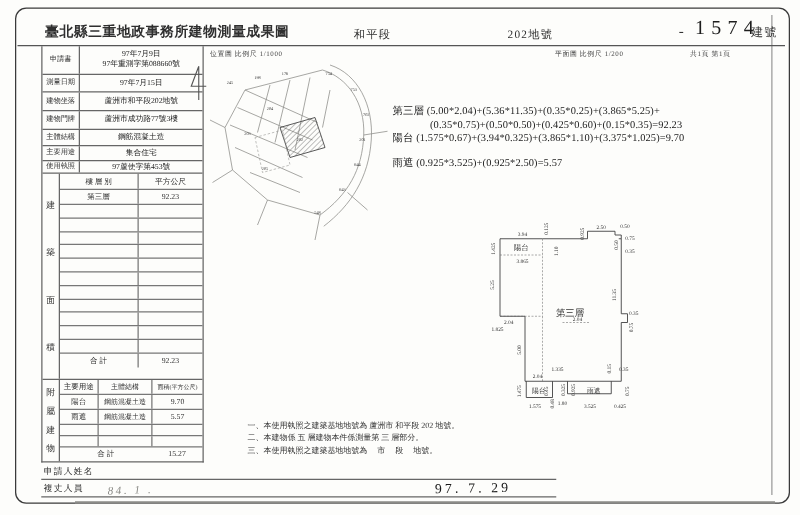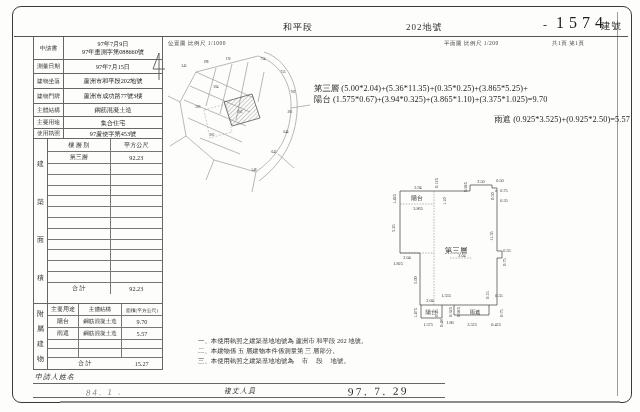--- a/index.html
+++ b/index.html
@@ -42,26 +42,26 @@
   .trow { display:flex; border-bottom:0.8px solid #777; }
   .trow:last-child { border-bottom:none; }
   .c1 { flex:1.2; font-size:6px; text-align:center; border-right:0.8px solid #777;
         display:flex; align-items:center; justify-content:center; }
   .c2 { flex:1; font-size:6.2px; text-align:center; display:flex; align-items:center; justify-content:center; }
   .a3 .c1 { flex:0.75; } .a3 .cm { flex:1.05; border-right:0.8px solid #777; font-size:5.6px;
         display:flex;align-items:center;justify-content:center;} .a3 .c2 { flex:1; }
   .erow { height:10.8px; }
 
   .sig-row { left:33px; width:412px; border-bottom:0.9px solid #666; font-size:7px; letter-spacing:1px;
-             color:#2c2c2c; padding:3px 0 1px 2px;font-style:italic; }
+             color:#2c2c2c; padding:3px 0 1px 2px; }
 
   
   .formulas { left:314px; top:83px; width:316px; font-size:8.3px; line-height:11px; color:#222; letter-spacing:0.1px; }
   .formulas .ind { padding-left:30px; }
-  .formulas .gap { margin-top:9px;text-align:right; }
+  .formulas .gap { margin-top:9px; }
 
   
   .notes { left:198px; top:336px; width:256px; font-size:6.4px; line-height:10px; color:#333; }
 
   .stamp-date { left:348px; top:385px; font-size:11px; letter-spacing:2.5px; color:#1a1a1a; transform:rotate(-1deg); }
   .handwriting { left:86px; top:387px; font-size:9px; color:#8a8a86; font-style:italic; letter-spacing:2px; transform:rotate(-2deg); }
 
   svg text { font-family:"Liberation Serif","DejaVu Serif",serif; fill:#333; }
   .map-svg { left:166px; top:50px; }
   .map-line { stroke:#8a8a86; stroke-width:0.6; fill:none; }
@@ -72,20 +72,21 @@
   .arrow-svg { left:150px; top:50px; }
 </style>
 </head>
 <body>
 
 <div class="page">
   <div class="sheet-border"></div>
   <div class="edge-shadow"></div>
   <div class="bottom-shadow"></div>
 
+  <div class="abs title">臺北縣三重地政事務所建物測量成果圖</div>
   <div class="abs section">和平段</div>
   <div class="abs parcel">202地號</div>
   <div class="abs bno-dash">-</div>
   <div class="abs bno">1574</div>
   <div class="abs bno-label">建號</div>
   <div class="abs header-rule"></div>
 
   <div class="abs scale-loc">位置圖 比例尺 1/1000</div>
   <div class="abs scale-plan">平面圖 比例尺 1/200</div>
   <div class="abs page-count">共1頁 第1頁</div>
@@ -227,21 +228,21 @@
           <div class="c1" style="border-right:none;flex:1.8;">合  計</div>
           <div class="c2">15.27</div>
         </div>
       </div>
     </div>
   </div>
 
   <div class="abs sig-row" style="top:369px;">
     <span>申請人姓名</span>
   </div>
-  <div class="abs sig-row" style="top:383px;text-align:center;">
+  <div class="abs sig-row" style="top:383px;">
     <span>複丈人員</span>
   </div>
 
   <svg class="abs arrow-svg" width="18" height="34" viewBox="0 0 18 34">
     <path d="M9,3 L9,30 M9,3 L3,19 L15,19" stroke="#555" stroke-width="0.9" fill="none"></path>
   </svg>
 
   <svg class="abs map-svg" width="152" height="150" viewBox="0 0 152 150">
     <defs>
       <pattern id="hatch" patternUnits="userSpaceOnUse" width="3" height="3" patternTransform="rotate(45)">
@@ -269,20 +270,21 @@
         <text x="88" y="121">548</text>
         <text x="50" y="38">204</text>
         <text x="32" y="58">203</text>
         <text x="74" y="63">202</text>
         <text x="46" y="86">205</text>
       </g>
   </svg>
 
   <div class="abs formulas">
     <div>第三層 (5.00*2.04)+(5.36*11.35)+(0.35*0.25)+(3.865*5.25)+</div>
+    <div class="ind">(0.35*0.75)+(0.50*0.50)+(0.425*0.60)+(0.15*0.35)=92.23</div>
     <div>陽台 (1.575*0.67)+(3.94*0.325)+(3.865*1.10)+(3.375*1.025)=9.70</div>
     <div class="gap">雨遮 (0.925*3.525)+(0.925*2.50)=5.57</div>
   </div>
 
   <svg class="abs plan-svg" width="130" height="172" viewBox="0 0 130 172">
     <path class="plan-line" d="M10,23 H44 M10,23 V85 M10,85 H30 M30,85 V137"></path>
     <path class="plan-line" d="M44,23 H80 M80,23 V17 H102 V20 H107 V23 M105,23 H107 M107,23 V83 M107,83 H112 V90 H107 M107,90 V137 M107,137 H30"></path>
     <path class="plan-line" d="M99,137 V147 H64 V137 M52,137 V150 H31 V137"></path>
     <path class="plan-dash" d="M10,36 H44 M44,23 V85 M10,85 H44 M44,85 V137 M60,90 H82"></path>
     <g id="plan-labels" font-size="4.3" text-anchor="middle">

